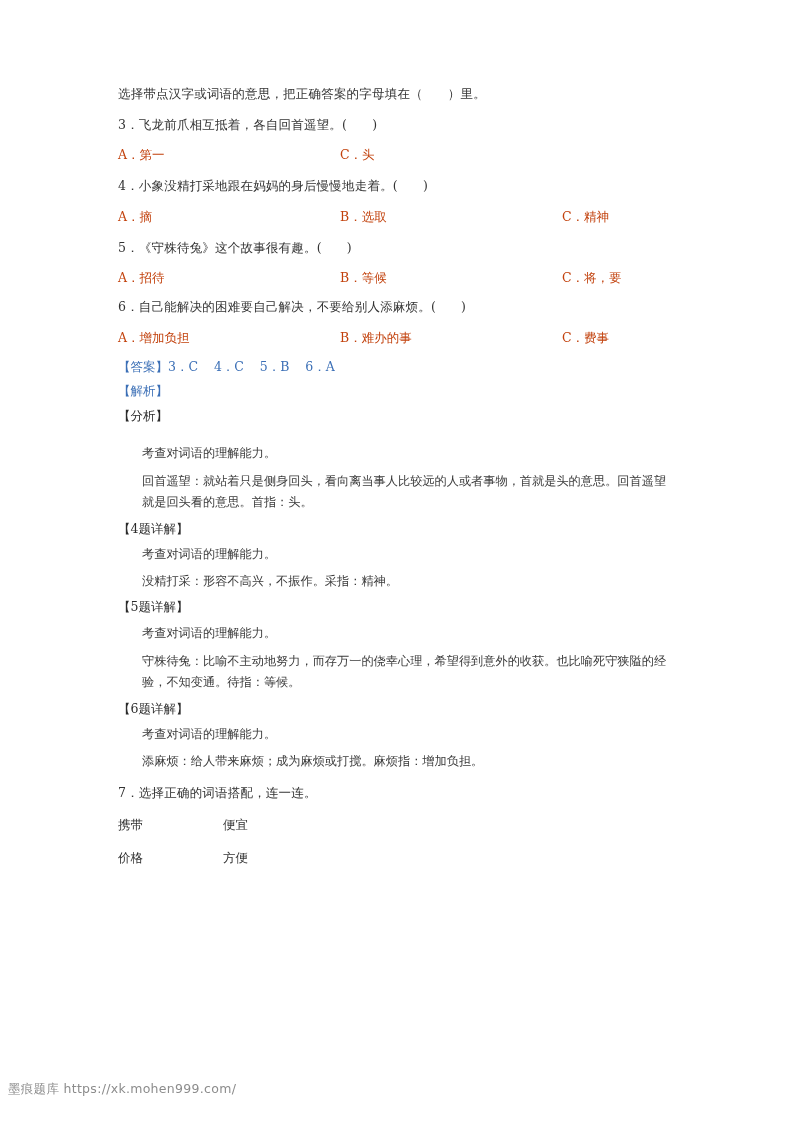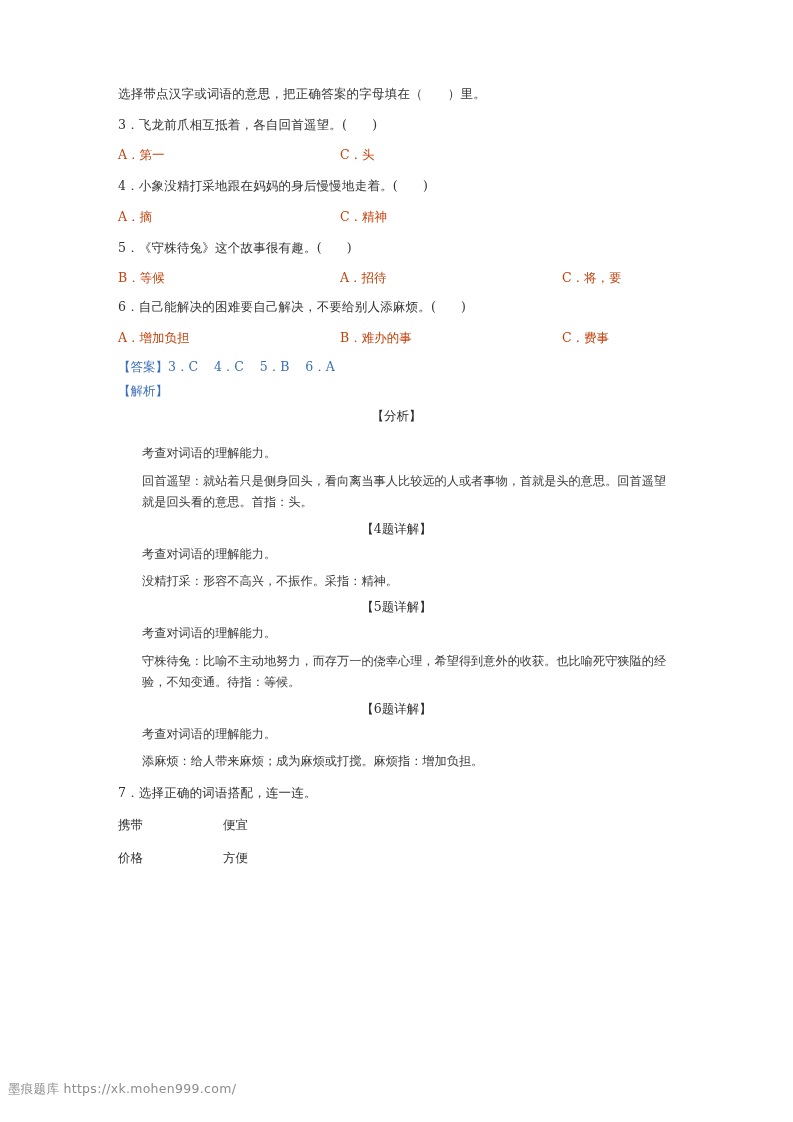--- a/index.html
+++ b/index.html
@@ -52,21 +52,20 @@
     font-size: 12.5px;
   }
 
   .analysis-tag {
     color: #3b6fb6;
     font-size: 12.5px;
   }
   .sec-head {
     font-size: 12.5px;
     color: #2b2b2b;
-    text-align: center;
   }
   .body-text {
     font-size: 12.2px;
     color: #3a3a3a;
     line-height: 1.55;
     margin-left: 24px;
   }
   .body-text.two {
     line-height: 1.72;
   }
@@ -111,30 +110,31 @@
     <div class="opt">A．第一</div>
     <div class="opt">C．头</div>
   </div>
 
   <div class="spacer-16"></div>
 
   <div class="line stem">4．小象没精打采地跟在妈妈的身后慢慢地走着。(      )</div>
   <div class="spacer-16"></div>
   <div class="opts">
     <div class="opt">A．摘</div>
+    <div class="opt">B．选取</div>
     <div class="opt">C．精神</div>
   </div>
 
   <div class="spacer-16"></div>
 
   <div class="line stem">5．《守株待兔》这个故事很有趣。(      )</div>
   <div class="spacer-16"></div>
   <div class="opts">
+    <div class="opt">A．招待</div>
     <div class="opt">B．等候</div>
-    <div class="opt">A．招待</div>
     <div class="opt">C．将，要</div>
   </div>
 
   <div class="spacer-14"></div>
 
   <div class="line stem">6．自己能解决的困难要自己解决，不要给别人添麻烦。(      )</div>
   <div class="spacer-16"></div>
   <div class="opts">
     <div class="opt">A．增加负担</div>
     <div class="opt">B．难办的事</div>

